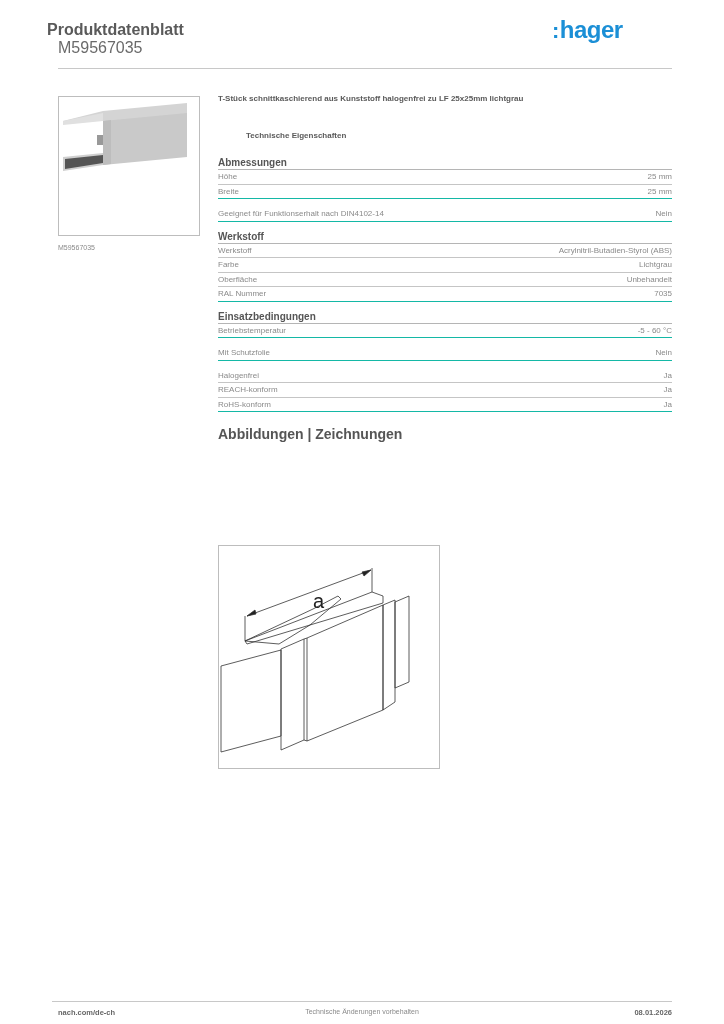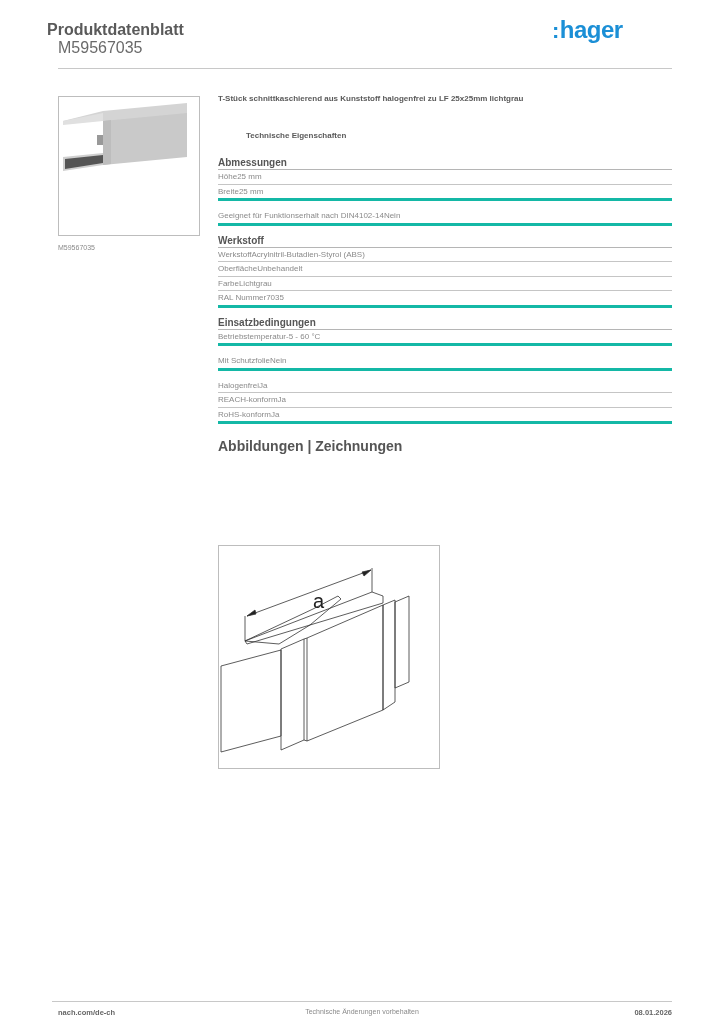--- a/index.html
+++ b/index.html
@@ -22,24 +22,24 @@
 
   .main { position: absolute; left: 218px; top: 93px; width: 454px; }
   .desc { font-size: 8px; font-weight: bold; color: #5a5a5a; height: 37px; line-height: 12px; }
   .tech { font-size: 8px; font-weight: bold; color: #5a5a5a; height: 26px; line-height: 12px; margin-left: 28px; }
   .section { margin-bottom: 8px; }
   .section-title {
     font-size: 10px; font-weight: bold; color: #555; height: 13px; line-height: 14px;
     border-bottom: 1px solid #b5b5b5;
   }
   .row {
-    display: flex; font-size: 8px; color: #8a8a8a;
+    display: flex; justify-content: space-between; font-size: 8px; color: #8a8a8a;
     height: 13.5px; line-height: 14px; border-bottom: 1px solid #c5c5c5;
   }
-  .row:last-child { border-bottom: 3px solid #14b8a6; }
+  .row:last-child { border-bottom: 1px solid #14b8a6; }
   .draw-title { font-size: 14px; font-weight: bold; color: #555; margin-top: 14px; height: 12px; }
   .drawing {
     position: absolute; left: 218px; top: 545px; width: 222px; height: 224px;
     border: 1px solid #bdbdbd; box-sizing: border-box; background: #fff;
   }
   .footer-line { position: absolute; left: 52px; right: 52px; top: 1001px; height: 1px; background: #c8c8c8; }
   .footer-left { position: absolute; left: 58px; top: 1008px; font-size: 7.5px; font-weight: bold; color: #666; }
   .footer-center { position: absolute; left: 0; width: 724px; text-align: center; top: 1008px; font-size: 7px; color: #8a8a8a; }
   .footer-right { position: absolute; right: 52px; top: 1008px; font-size: 7.5px; font-weight: bold; color: #666; }
 </style>
@@ -87,26 +87,26 @@
           <span>Nein</span>
         </div>
       </div>
       <div class="section">
         <div class="section-title">Werkstoff</div>
         <div class="row">
           <span>Werkstoff</span>
           <span>Acrylnitril-Butadien-Styrol (ABS)</span>
         </div>
         <div class="row">
+          <span>Farbe</span>
+          <span>Lichtgrau</span>
+        </div>
+        <div class="row">
           <span>Oberfläche</span>
           <span>Unbehandelt</span>
-        </div>
-        <div class="row">
-          <span>Farbe</span>
-          <span>Lichtgrau</span>
         </div>
         <div class="row">
           <span>RAL Nummer</span>
           <span>7035</span>
         </div>
       </div>
       <div class="section">
         <div class="section-title">Einsatzbedingungen</div>
         <div class="row">
           <span>Betriebstemperatur</span>

